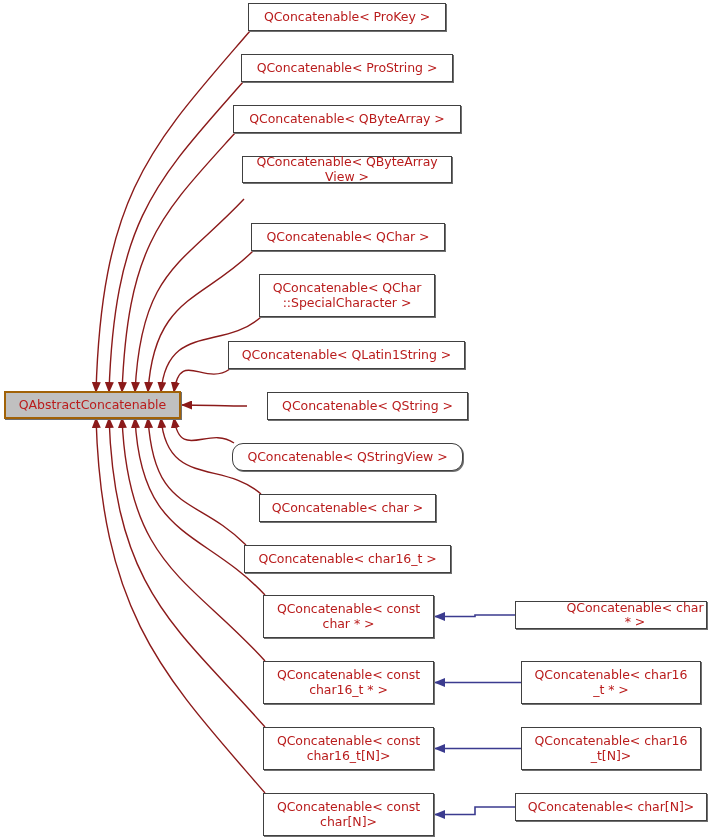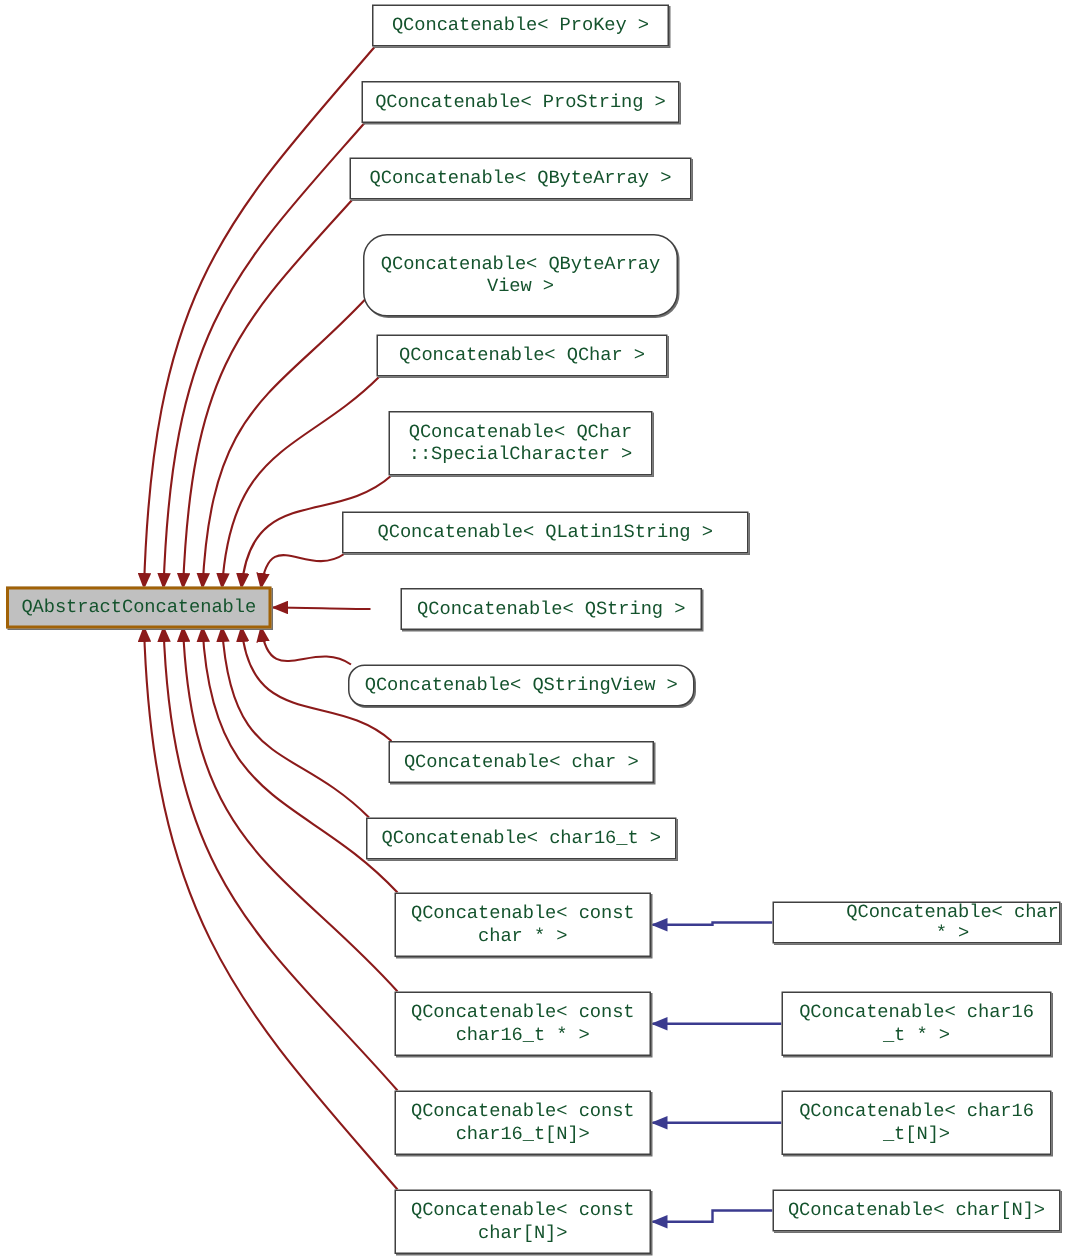--- a/index.html
+++ b/index.html
@@ -25,31 +25,30 @@
     top: 0;
     width: 715px;
     height: 838px;
     pointer-events: none;
   }
   .node {
     position: absolute;
     box-sizing: border-box;
     border: 1px solid #404040;
     background: #ffffff;
-    color: #14532d;
+    color: #b91c1c;
     font-size: 12.5px;
     line-height: 14.5px;
     display: flex;
     align-items: center;
     justify-content: center;
     text-align: center;
     white-space: pre-line;
     letter-spacing: -0.05px;
     box-shadow: 1px 1px 0 0 #707070;
-    font-family: Liberation Mono, monospace;
   }
   .node.root {
     background: #c0c0c0;
     border: 2px solid #a16207;
   }
 </style>
 </head>
 <body>
 
 <div id="diagram">
@@ -86,26 +85,26 @@
         <path d="M521,748.5 L478,748.5 L478,748.5 L435,748.5" marker-end="url(#bluehead)"></path>
         <path d="M515,807 L475,807 L475,814.5 L435,814.5" marker-end="url(#bluehead)"></path>
       </g>
   </svg>
 
   <div id="nodes">
       <div class="node root" style="left: 4px; top: 391px; width: 177px; height: 28px;">QAbstractConcatenable</div>
       <div class="node" style="left: 248px; top: 3px; width: 198px; height: 28px;">QConcatenable&lt; ProKey &gt;</div>
       <div class="node" style="left: 241px; top: 54px; width: 212px; height: 28px;">QConcatenable&lt; ProString &gt;</div>
       <div class="node" style="left: 233px; top: 105px; width: 228px; height: 28px;">QConcatenable&lt; QByteArray &gt;</div>
-      <div class="node" style="left: 242px; top: 156px; width: 210px; height: 55px; border-radius: 16px;">QConcatenable&lt; QByteArray
+      <div class="node" style="left: 242px; top: 156px; width: 210px; height: 27px;">QConcatenable&lt; QByteArray
 View &gt;</div>
       <div class="node" style="left: 251px; top: 223px; width: 194px; height: 28px; text-align: center;">QConcatenable&lt; QChar &gt;</div>
       <div class="node" style="left: 259px; top: 274px; width: 176px; height: 43px;">QConcatenable&lt; QChar
 ::SpecialCharacter &gt;</div>
-      <div class="node" style="left: 228px; top: 341px; width: 271px; height: 28px;">QConcatenable&lt; QLatin1String &gt;</div>
+      <div class="node" style="left: 228px; top: 341px; width: 237px; height: 28px;">QConcatenable&lt; QLatin1String &gt;</div>
       <div class="node" style="left: 247px; top: 392px; width: 201px; height: 28px; margin-left: 20px;">QConcatenable&lt; QString &gt;</div>
       <div class="node" style="left: 232px; top: 443px; width: 231px; height: 28px; border-radius: 11px;">QConcatenable&lt; QStringView &gt;</div>
       <div class="node" style="left: 259px; top: 494px; width: 177px; height: 28px;">QConcatenable&lt; char &gt;</div>
       <div class="node" style="left: 244px; top: 545px; width: 207px; height: 28px;">QConcatenable&lt; char16_t &gt;</div>
       <div class="node" style="left: 263px; top: 595px; width: 171px; height: 43px;">QConcatenable&lt; const
 char * &gt;</div>
       <div class="node" style="left: 263px; top: 661px; width: 171px; height: 43px;">QConcatenable&lt; const
 char16_t * &gt;</div>
       <div class="node" style="left: 263px; top: 727px; width: 171px; height: 43px;">QConcatenable&lt; const
 char16_t[N]&gt;</div>

